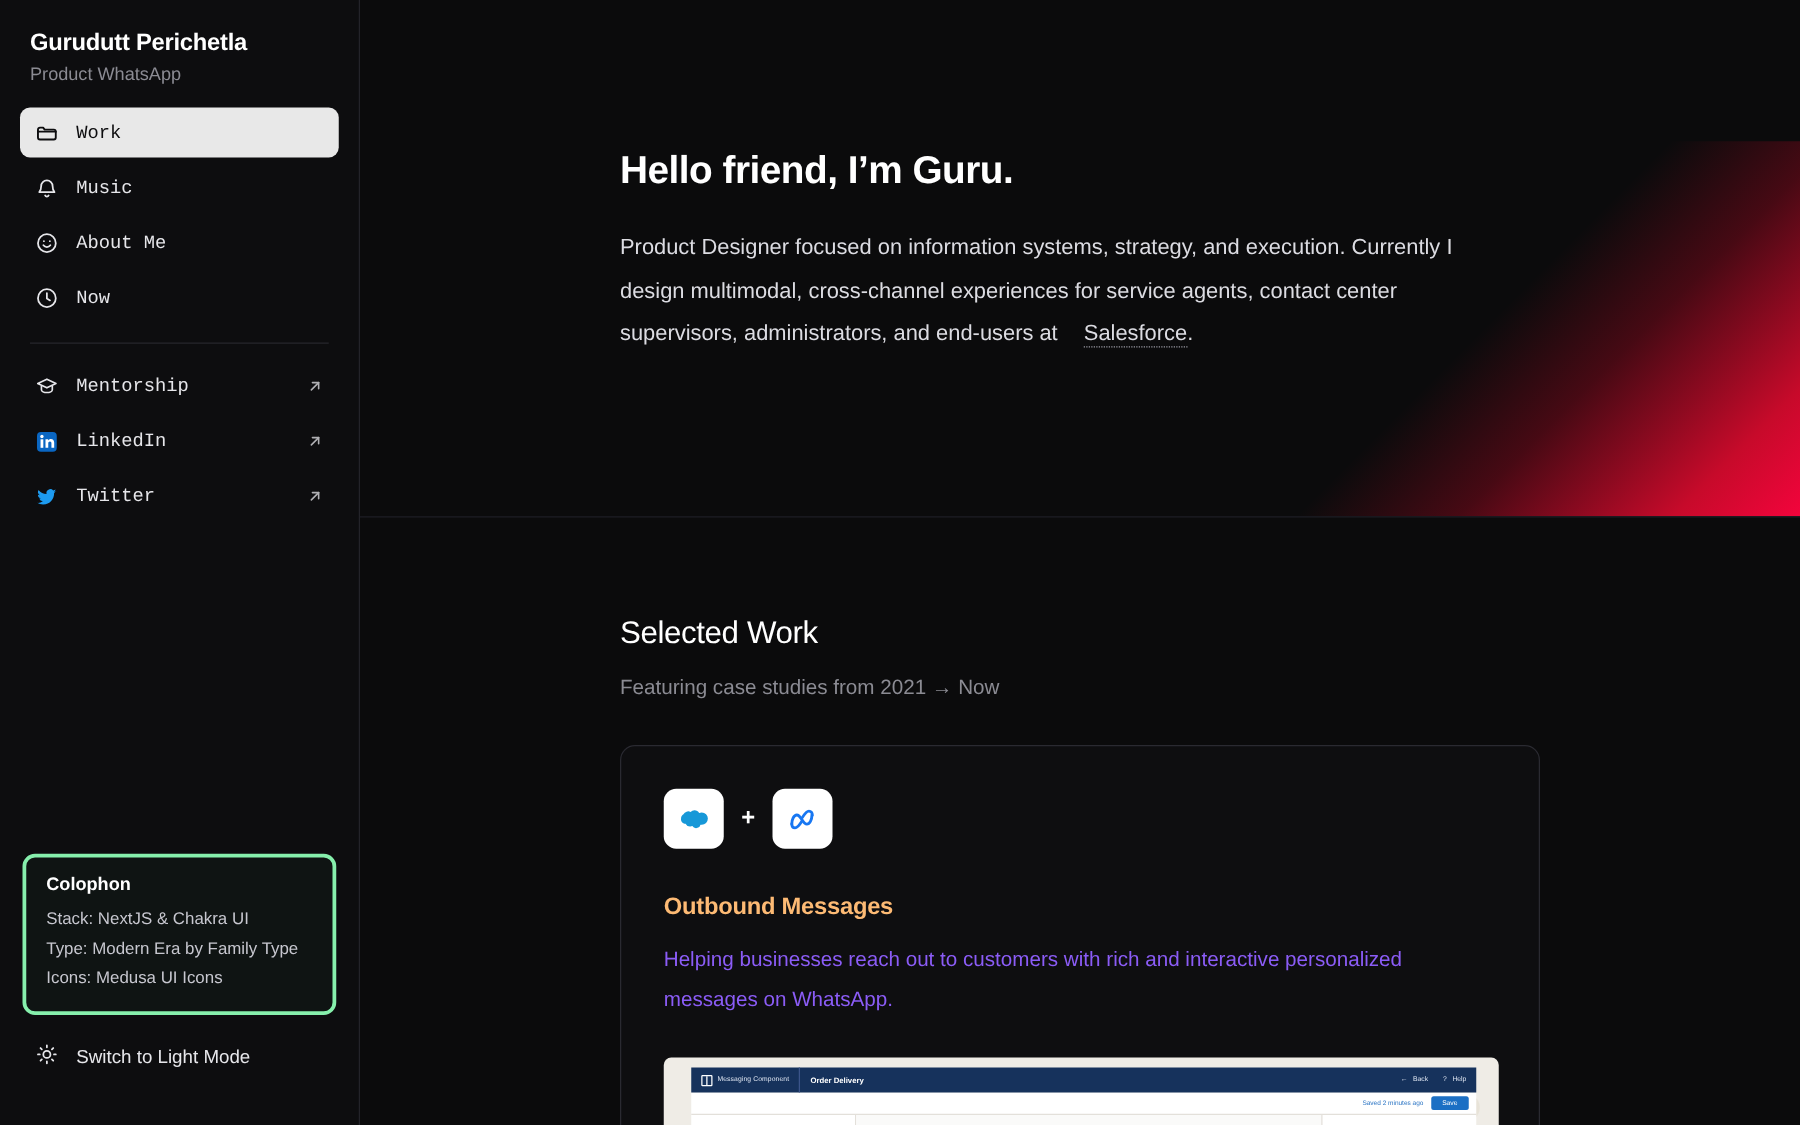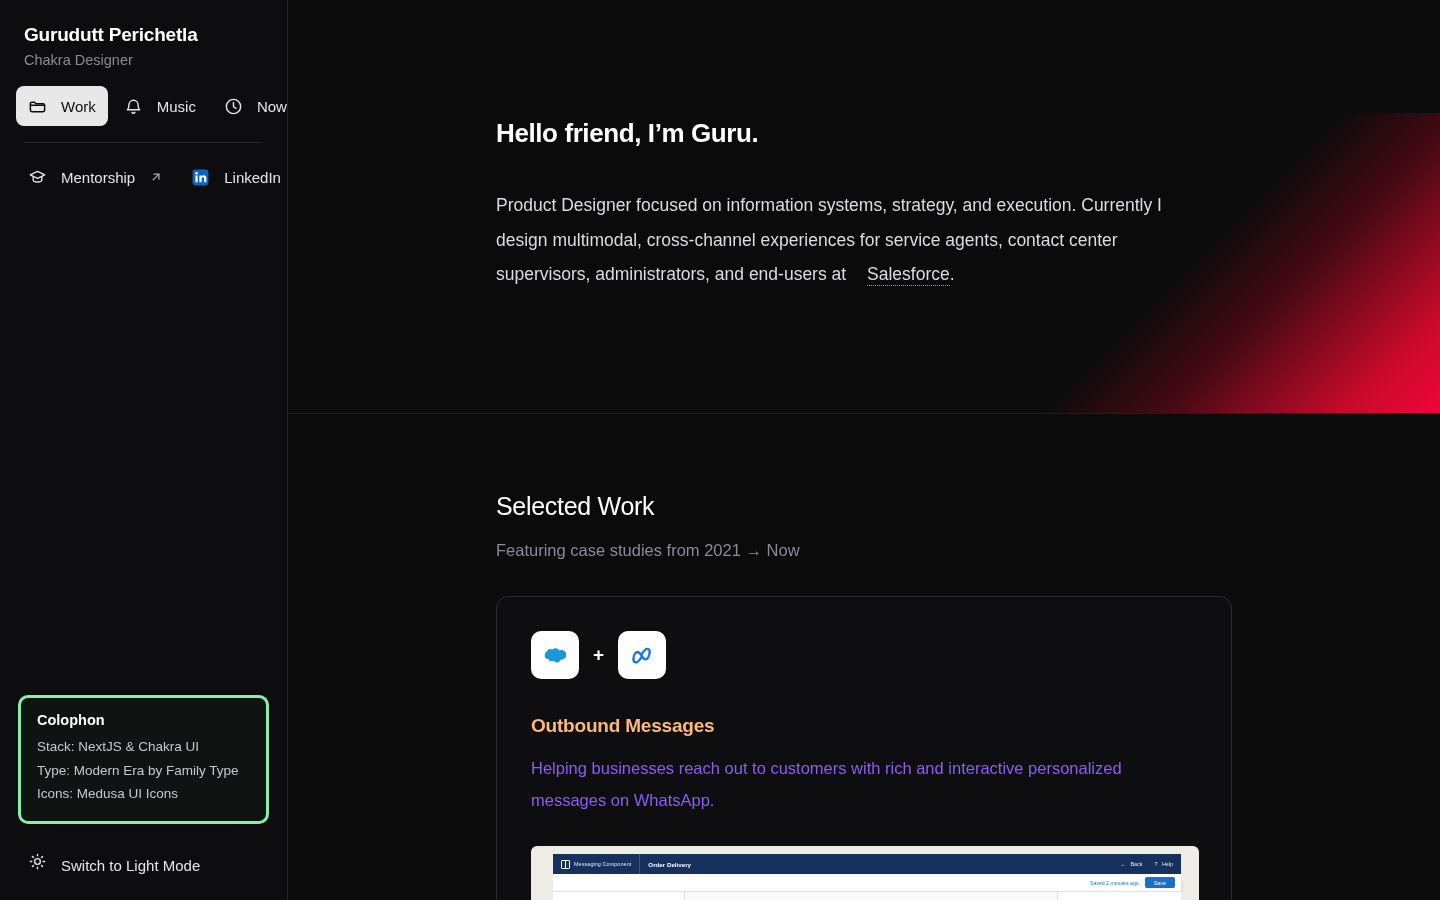--- a/index.html
+++ b/index.html
@@ -9,32 +9,32 @@
     font-family: "Liberation Sans", sans-serif;
     overflow: hidden;
   }
   .app { display: flex; width: 1440px; height: 900px; }
 
   
   .sidebar {
     width: 288px; height: 900px; flex: 0 0 288px;
     background: #0d0d0f;
     border-right: 1px solid #232329;
-    padding: 24px 16px 4px 16px;
+    padding: 24px 16px 16px 16px;
     display: flex; flex-direction: column;
     position: relative;
   }
   .brand-name {
     font-size: 19px; font-weight: 700; color: #ffffff;
     letter-spacing: -0.2px; padding: 0 8px; margin-bottom: 6px;
   }
   .brand-role {
     font-size: 14.5px; color: #8b8b93; padding: 0 8px; margin-bottom: 18px;
   }
-  .nav-list { display: flex; flex-direction: row; gap: 4px; }
+  .nav-list { display: flex; flex-direction: column; gap: 4px; font-family: Liberation Mono, monospace; }
   .nav-item {
     display: flex; align-items: center; gap: 14px;
     height: 40px; padding: 0 12px; border-radius: 8px;
     color: #e6e6ea; font-size: 15px; cursor: pointer;
     text-decoration: none;
   }
   .nav-item .label { flex: 1; }
   .nav-item.active { background: #e8e8e8; color: #0d0d0f; }
   .nav-item .ico { width: 19px; height: 19px; display: block; flex: 0 0 19px; }
   .nav-item .ico svg { width: 19px; height: 19px; display: block; }
@@ -45,21 +45,21 @@
   .spacer { flex: 1; }
   .colophon {
     border: 3px solid #86efac; border-radius: 10px;
     background: #0f1413;
     padding: 14px 16px 16px 16px;
     margin: 0 2px 16px 2px;
   }
   .colophon h4 { font-size: 14.5px; color: #fff; font-weight: 700; margin-bottom: 7px; }
   .colophon p { font-size: 13.5px; color: #c7c7cf; line-height: 1.72; }
   .lightmode {
-    display: flex; align-items: flex-end; gap: 14px;
+    display: flex; align-items: center; gap: 14px;
     padding: 0 10px 0 12px; height: 34px; margin-bottom: 22px;
     color: #e6e6ea; font-size: 15px; cursor: pointer;
   }
   .lightmode svg { width: 19px; height: 19px; }
 
   
   .main { flex: 1; height: 900px; overflow: hidden; position: relative; background: #0b0b0c; }
 
   .hero {
     position: relative; height: 414px;
@@ -67,22 +67,22 @@
     padding: 118px 0 0 208px;
     overflow: hidden;
   }
   .hero-glow {
     position: absolute; right: 0; bottom: 0;
     width: 420px; height: 300px; pointer-events: none;
     background: linear-gradient(135deg, rgba(11,11,12,0) 44%, rgba(120,8,26,.55) 62%, rgba(215,10,45,.92) 86%, #f3043c 100%);
   }
   h1.hero-title {
     position: relative; z-index: 2;
-    font-size: 26px; font-weight: 700; color: #ffffff;
-    letter-spacing: -0.4px; margin-bottom: 39px;
+    font-size: 31px; font-weight: 700; color: #ffffff;
+    letter-spacing: -0.4px; margin-bottom: 26px;
   }
   p.hero-body {
     position: relative; z-index: 2;
     font-size: 17.5px; line-height: 1.98; color: #dcdce2;
     max-width: 706px;
   }
   .dotted-link {
     color: #dcdce2; text-decoration: none;
     border-bottom: 1.5px dotted #9a9aa3; padding-bottom: 1px;
     cursor: pointer;
@@ -166,21 +166,21 @@
   .shot-col-r { width: 124px; padding: 10px 10px 0 12px; border-left: 1px solid #e3e0da; }
 </style>
 </head>
 <body>
 
 <div class="app">
 
   <aside class="sidebar">
 
     <div class="brand-name">Gurudutt Perichetla</div>
-    <div class="brand-role">Chakra Designer</div>
+    <div class="brand-role">Product WhatsApp</div>
 
     <nav class="nav-list">
 
       <a class="nav-item active">
         <span class="ico">
           <svg viewBox="0 0 24 24" fill="none" stroke="currentColor" stroke-width="1.9" stroke-linecap="round" stroke-linejoin="round">
             <path d="M3 8.5a2 2 0 0 1 2-2h3.2l1.6 2H19a2 2 0 0 1 2 2v6a2 2 0 0 1-2 2H5a2 2 0 0 1-2-2z"></path>
             <path d="M3 10.5h18"></path>
           </svg>
         </span>
@@ -190,20 +190,31 @@
       <a class="nav-item">
         <span class="ico">
           <svg viewBox="0 0 24 24" fill="none" stroke="currentColor" stroke-width="1.8" stroke-linecap="round" stroke-linejoin="round">
             <path d="M6.2 10a5.8 5.8 0 0 1 11.6 0c0 4 1.3 5.4 1.9 6H4.3c.6-.6 1.9-2 1.9-6z"></path>
             <path d="M10.2 19.4a2 2 0 0 0 3.6 0"></path>
           </svg>
         </span>
         <span class="label">Music</span>
       </a>
 
+      <a class="nav-item">
+        <span class="ico">
+          <svg viewBox="0 0 24 24" fill="none" stroke="currentColor" stroke-width="1.8" stroke-linecap="round">
+            <circle cx="12" cy="12" r="9"></circle>
+            <circle cx="9" cy="10" r=".9" fill="currentColor" stroke="none"></circle>
+            <circle cx="15" cy="10" r=".9" fill="currentColor" stroke="none"></circle>
+            <path d="M8.5 14.2a4.4 4.4 0 0 0 7 0" fill="none"></path>
+          </svg>
+        </span>
+        <span class="label">About Me</span>
+      </a>
 
       <a class="nav-item">
         <span class="ico">
           <svg viewBox="0 0 24 24" fill="none" stroke="currentColor" stroke-width="1.8" stroke-linecap="round" stroke-linejoin="round">
             <circle cx="12" cy="12" r="9"></circle>
             <path d="M12 7v5.3l3.2 2"></path>
           </svg>
         </span>
         <span class="label">Now</span>
       </a>

